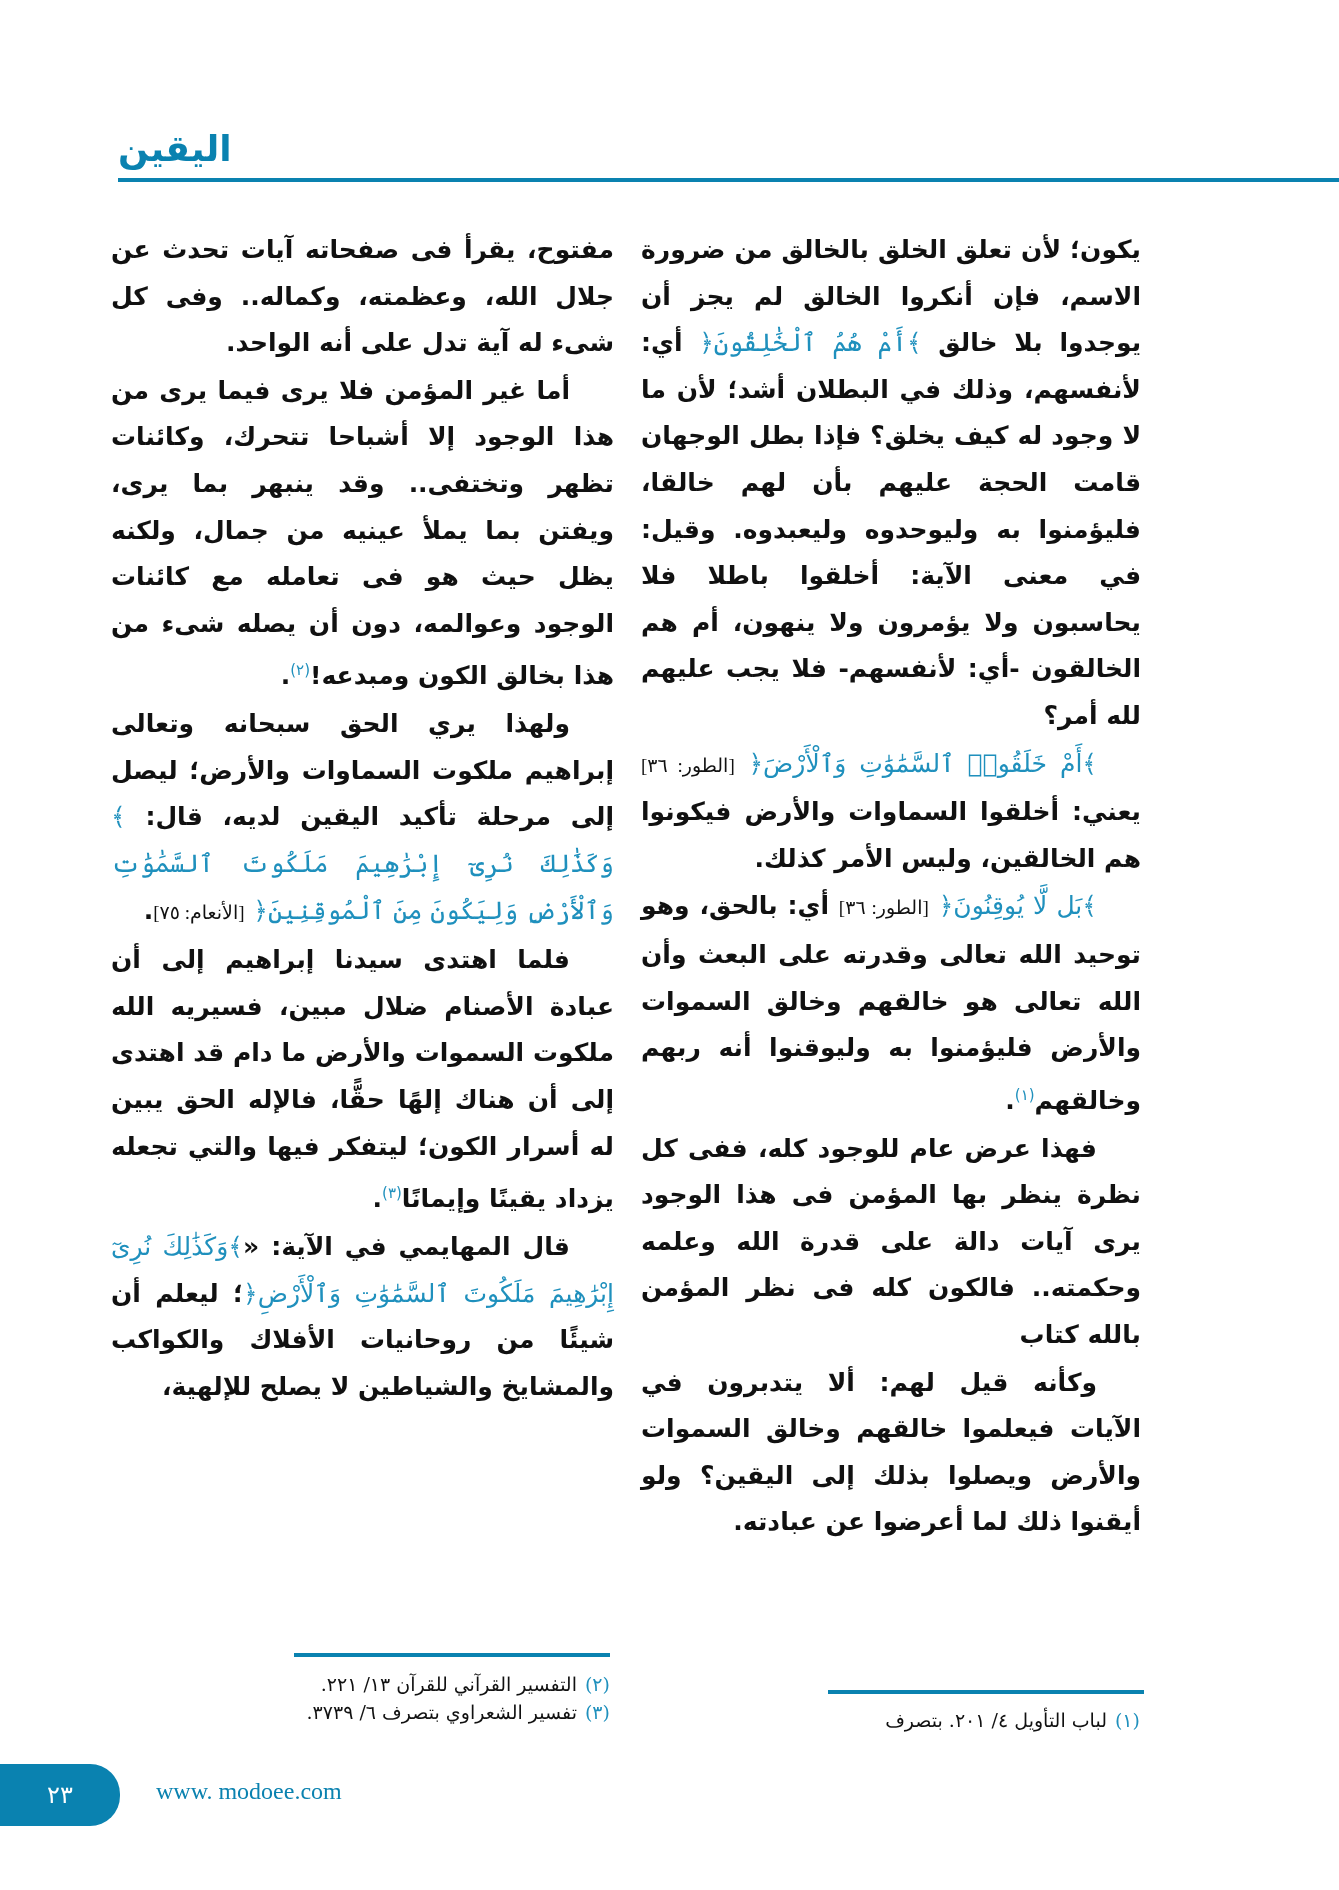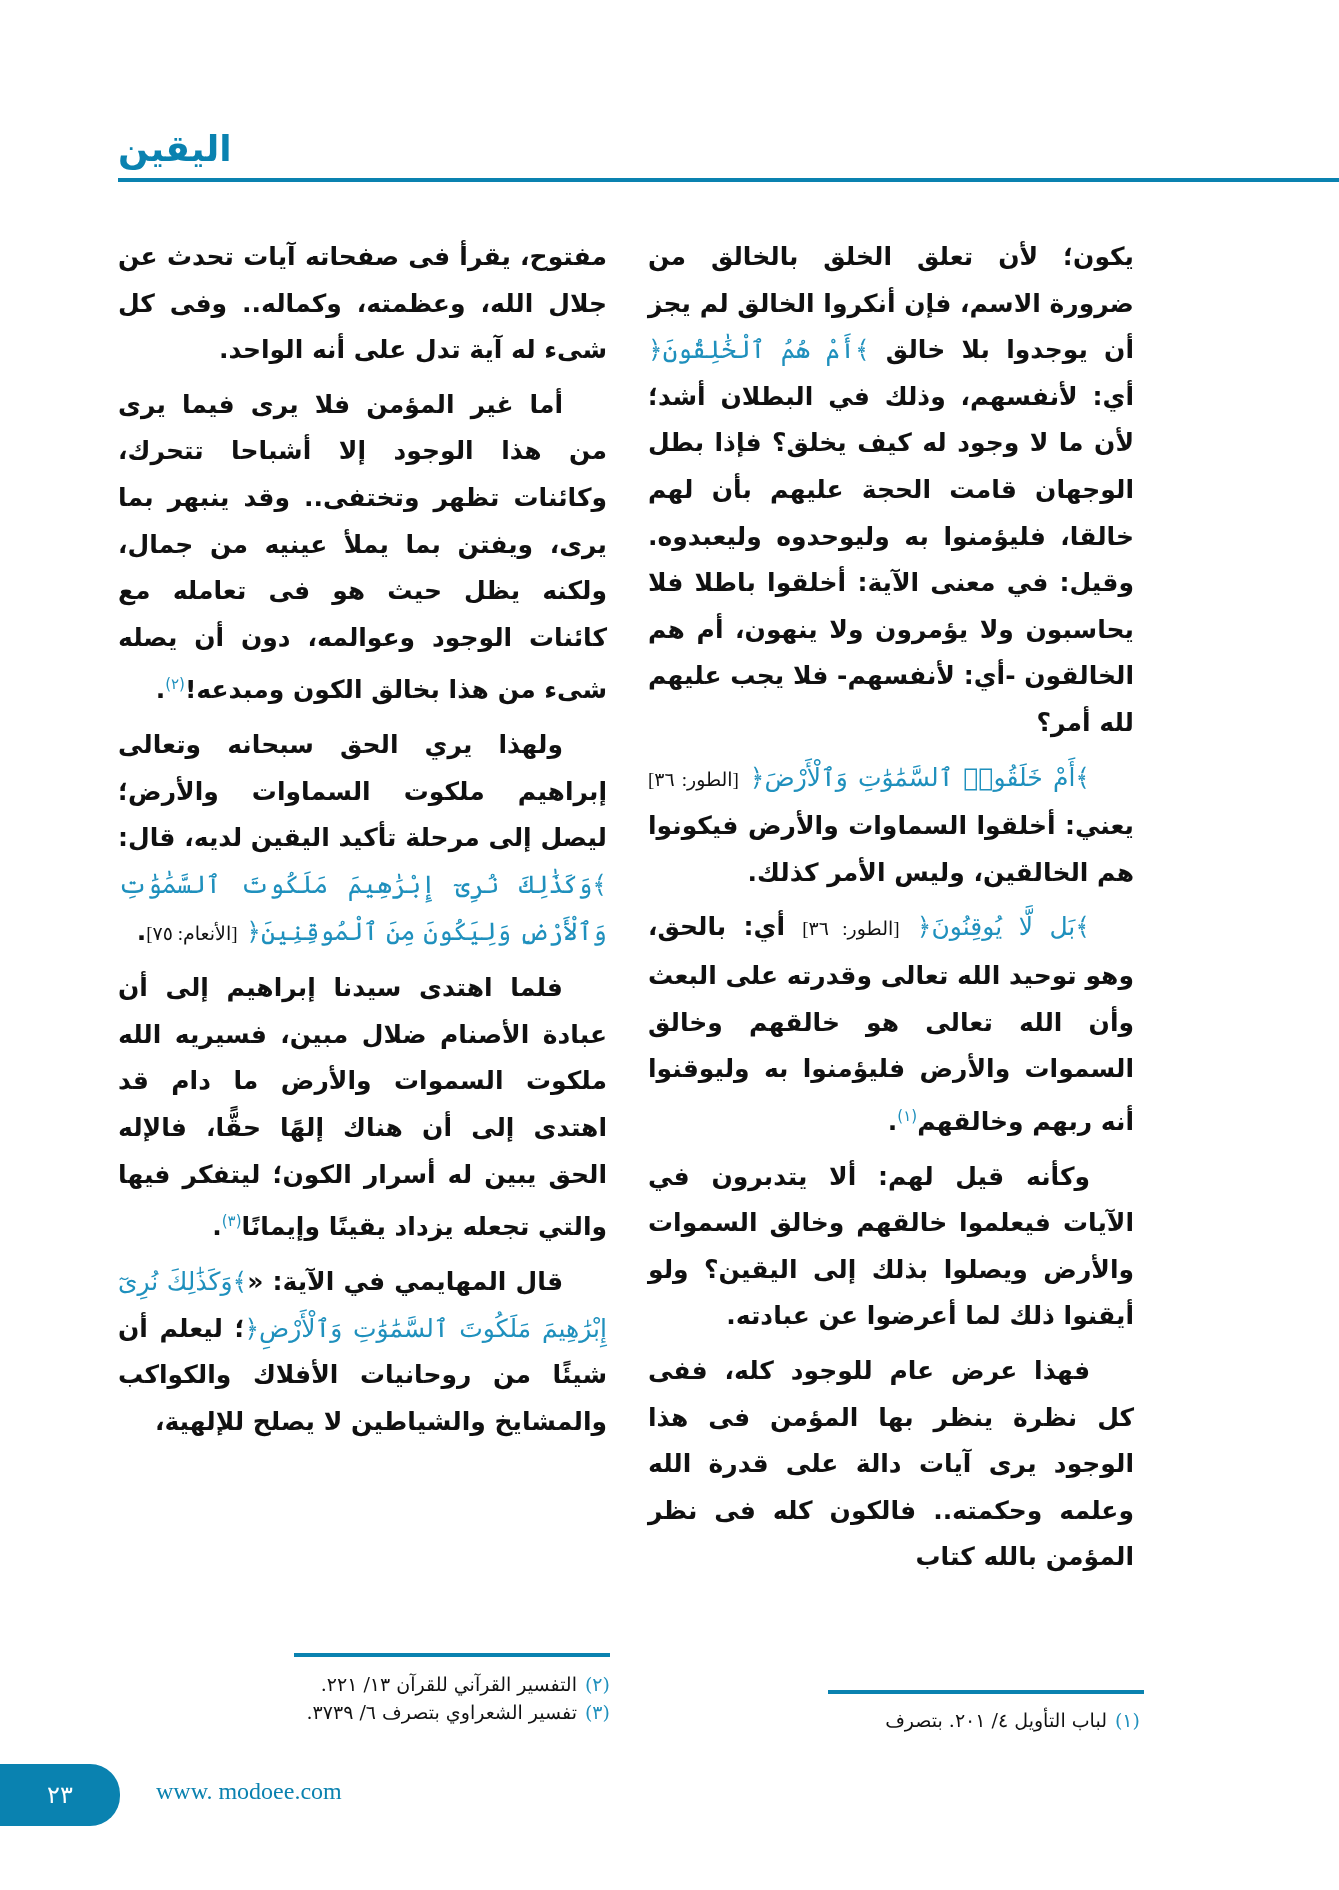--- a/index.html
+++ b/index.html
@@ -17,21 +17,21 @@
       background: #0a82b0;
     }
     .col {
       position: absolute; top: 226px; width: 500px;
       direction: rtl; text-align: justify; text-align-last: right;
       font-family: "DejaVu Sans", sans-serif; font-weight: bold;
       font-size: 25px; line-height: 46.6px; color: #111;
     }
     .col-right { left: 640px; width: 502px; }
     .col-left { left: 110px; width: 505px; }
-    .para { margin: 8px; }
+    .para { margin: 1px; }
     .indent { text-indent: 44px; }
     .quran { color: #1f90bd; font-weight: normal; font-family: "DejaVu Serif", serif; }
     .orn { color: #1f90bd; font-weight: normal; }
     .ref { font-weight: normal; font-size: 19px; font-family: Liberation Serif, serif; }
     .fnref { color: #1f90bd; font-weight: normal; font-size: 15px; vertical-align: super; }
     .fn-rule { position: absolute; height: 4px; background: #0a82b0; }
     .fn-rule-right { left: 828px; top: 1690px; width: 316px; }
     .fn-rule-left { left: 294px; top: 1653px; width: 316px; }
     .footnotes {
       position: absolute; direction: rtl; text-align: right;
@@ -60,22 +60,22 @@
 <div class="col col-right">
   <p class="para">
     <span>يكون؛ لأن تعلق الخلق بالخالق من ضرورة الاسم، فإن أنكروا الخالق لم يجز أن يوجدوا بلا خالق </span><span class="orn">﴾</span><span class="quran">أَمْ هُمُ ٱلْخَٰلِقُونَ</span><span class="orn">﴿</span><span> أي: لأنفسهم، وذلك في البطلان أشد؛ لأن ما لا وجود له كيف يخلق؟ فإذا بطل الوجهان قامت الحجة عليهم بأن لهم خالقا، فليؤمنوا به وليوحدوه وليعبدوه. وقيل: في معنى الآية: أخلقوا باطلا فلا يحاسبون ولا يؤمرون ولا ينهون، أم هم الخالقون -أي: لأنفسهم- فلا يجب عليهم لله أمر؟</span>
   </p>
   <p class="para indent">
     <span class="orn">﴾</span><span class="quran">أَمْ خَلَقُوا۟ ٱلسَّمَٰوَٰتِ وَٱلْأَرْضَ</span><span class="orn">﴿</span> <span class="ref">[الطور: ٣٦]</span><span> يعني: أخلقوا السماوات والأرض فيكونوا هم الخالقين، وليس الأمر كذلك.</span>
   </p>
   <p class="para indent">
     <span class="orn">﴾</span><span class="quran">بَل لَّا يُوقِنُونَ</span><span class="orn">﴿</span> <span class="ref">[الطور: ٣٦]</span><span> أي: بالحق، وهو توحيد الله تعالى وقدرته على البعث وأن الله تعالى هو خالقهم وخالق السموات والأرض فليؤمنوا به وليوقنوا أنه ربهم وخالقهم</span><span class="fnref">(١)</span>.
   </p>
+  <p class="para indent">فهذا عرض عام للوجود كله، ففى كل نظرة ينظر بها المؤمن فى هذا الوجود يرى آيات دالة على قدرة الله وعلمه وحكمته.. فالكون كله فى نظر المؤمن بالله كتاب</p>
   <p class="para indent">وكأنه قيل لهم: ألا يتدبرون في الآيات فيعلموا خالقهم وخالق السموات والأرض ويصلوا بذلك إلى اليقين؟ ولو أيقنوا ذلك لما أعرضوا عن عبادته.</p>
-  <p class="para indent">فهذا عرض عام للوجود كله، ففى كل نظرة ينظر بها المؤمن فى هذا الوجود يرى آيات دالة على قدرة الله وعلمه وحكمته.. فالكون كله فى نظر المؤمن بالله كتاب</p>
 </div>
 
 <div class="col col-left">
   <p class="para">مفتوح، يقرأ فى صفحاته آيات تحدث عن جلال الله، وعظمته، وكماله.. وفى كل شىء له آية تدل على أنه الواحد.</p>
   <p class="para indent">
     <span>أما غير المؤمن فلا يرى فيما يرى من هذا الوجود إلا أشباحا تتحرك، وكائنات تظهر وتختفى.. وقد ينبهر بما يرى، ويفتن بما يملأ عينيه من جمال، ولكنه يظل حيث هو فى تعامله مع كائنات الوجود وعوالمه، دون أن يصله شىء من هذا بخالق الكون ومبدعه!</span><span class="fnref">(٢)</span>.
   </p>
   <p class="para indent">
     <span>ولهذا يري الحق سبحانه وتعالى إبراهيم ملكوت السماوات والأرض؛ ليصل إلى مرحلة تأكيد اليقين لديه، قال: </span><span class="orn">﴾</span><span class="quran">وَكَذَٰلِكَ نُرِىٓ إِبْرَٰهِيمَ مَلَكُوتَ ٱلسَّمَٰوَٰتِ وَٱلْأَرْضِ وَلِيَكُونَ مِنَ ٱلْمُوقِنِينَ</span><span class="orn">﴿</span> <span class="ref">[الأنعام: ٧٥]</span>.
   </p>

